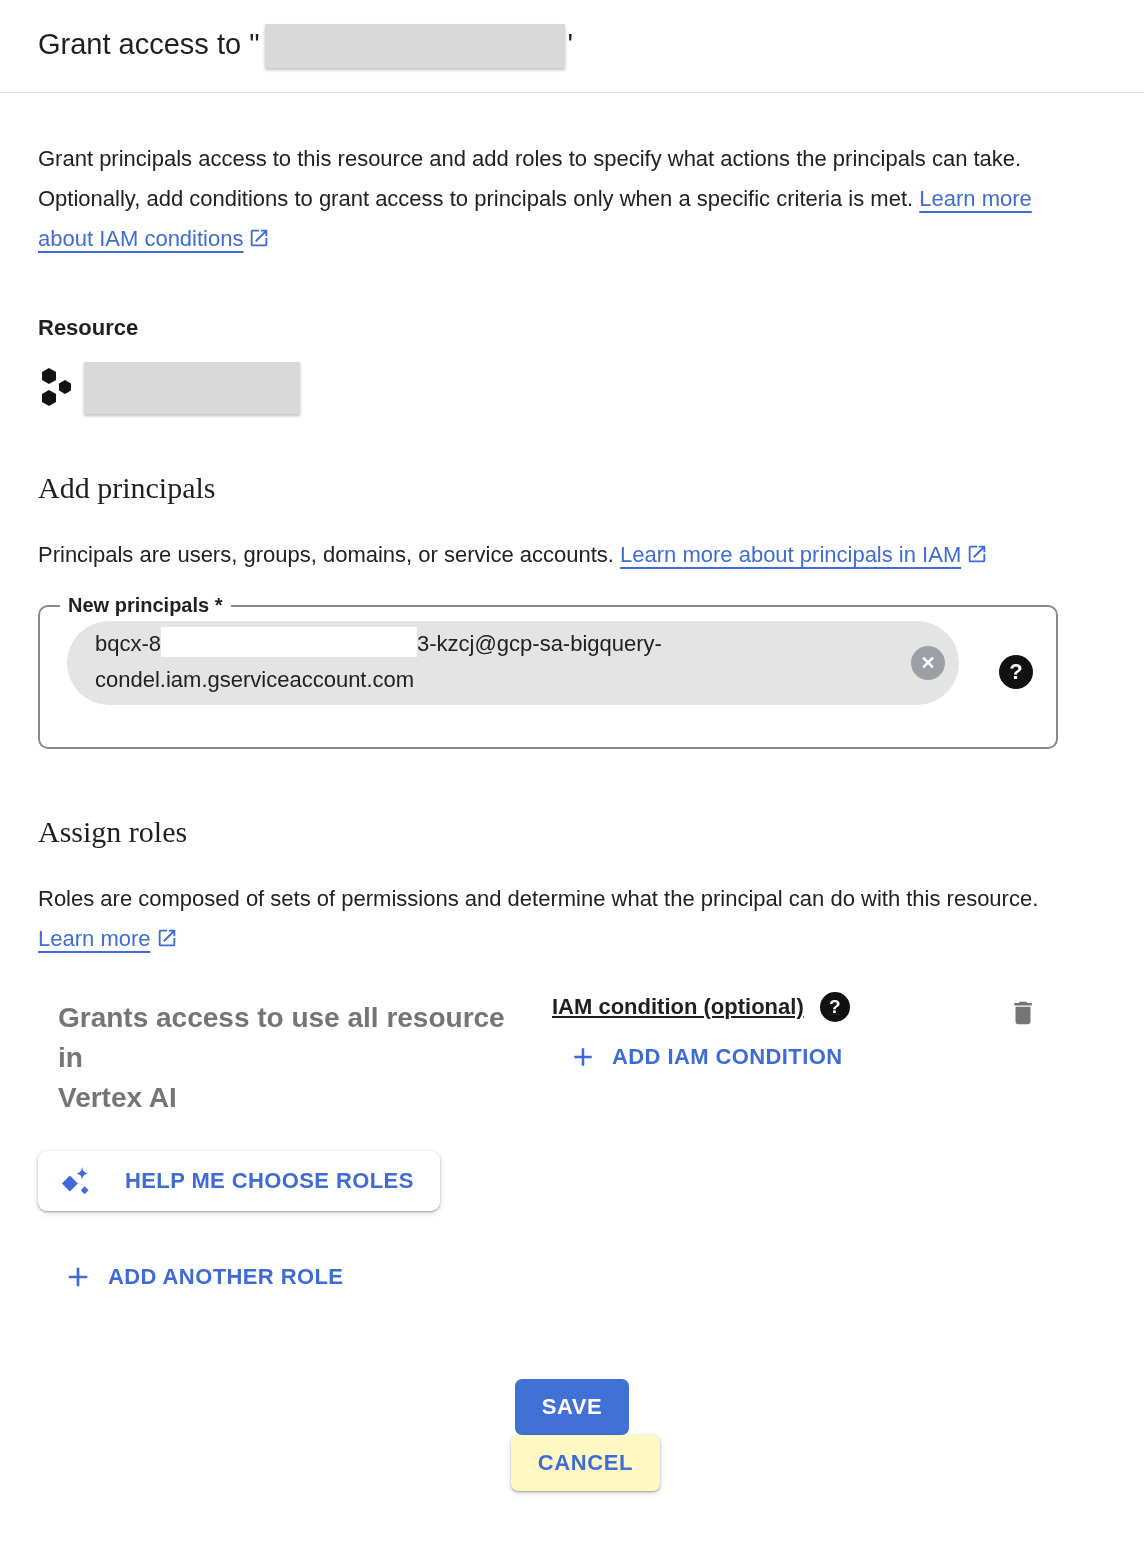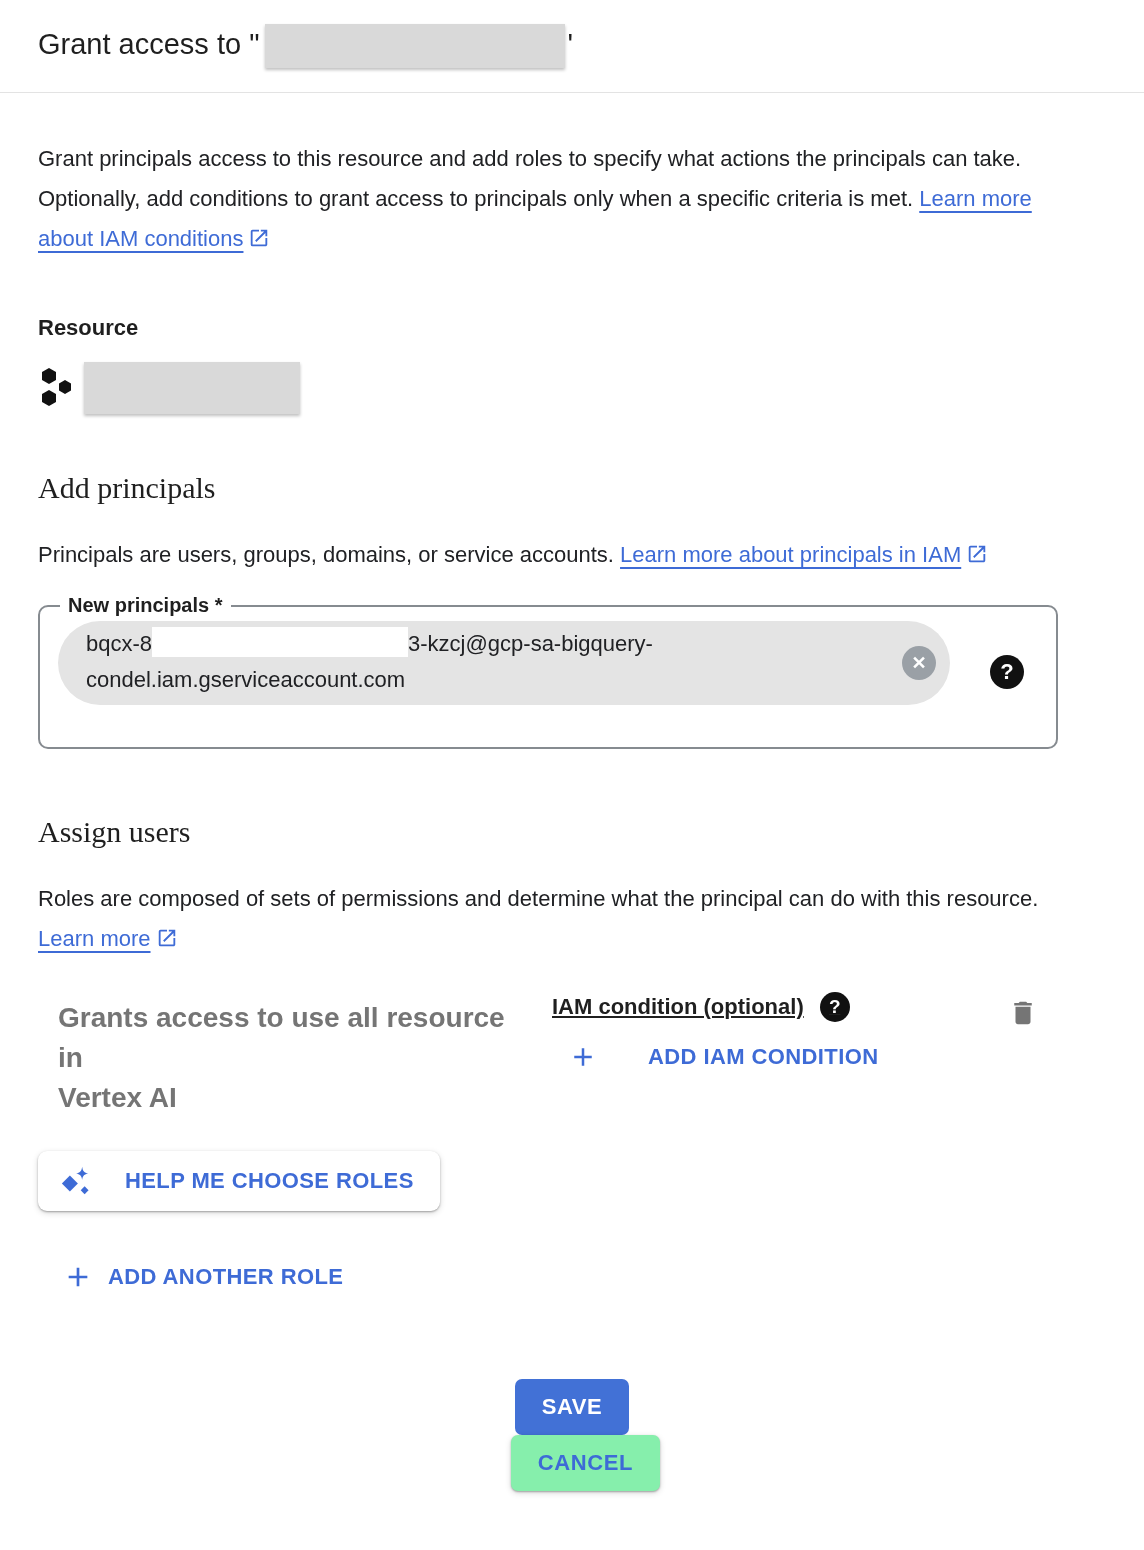--- a/index.html
+++ b/index.html
@@ -39,21 +39,21 @@
   .section-heading{font-size:30px;font-weight:400;line-height:38px;font-family:Liberation Serif, serif;}
   .h-principals{margin-top:55px;}
   .h-roles{margin-top:64px;}
   .section-desc{margin-top:28px;}
   
   .principals-fieldset{
     margin-top:16px;width:1020px;border:2px solid #868b90;border-radius:10px;
     padding:4px 14px 42px 18px;display:block;
   }
   .principals-fieldset legend{font-size:20px;font-weight:700;color:#1f1f1f;padding:0 8px;margin-left:2px;}
-  .principals-inner{display:flex;align-items:center;}
+  .principals-inner{display:flex;align-items:center;justify-content:center;}
   .chip{
     flex:0 0 892px;background:var(--chip-bg);border-radius:44px;
     padding:5px 62px 7px 28px;position:relative;font-size:22px;line-height:36px;color:#202124;
   }
   .chip .white-redact{display:inline-block;width:256px;height:30px;background:#ffffff;vertical-align:-6px;}
   .chip-remove{
     position:absolute;right:14px;top:50%;transform:translateY(-50%);
     width:34px;height:34px;border-radius:50%;background:#9aa0a6;border:none;cursor:pointer;
     color:#fff;font-size:18px;font-weight:700;line-height:34px;text-align:center;padding:0;
     font-family:"Liberation Sans",sans-serif;
@@ -78,42 +78,42 @@
     border-top:13px solid #1f1f1f;margin-right:6px;}
   .role-helper{margin:12px 0 13px 20px;font-size:28px;line-height:40px;color:var(--helper-text);font-weight:bold;}
   .iam-col{margin-left:37px;padding-top:6px;}
   .iam-label-row{display:flex;align-items:center;font-size:22px;font-weight:700;color:#1f1f1f;text-decoration:underline;}
   .iam-label-row .help-badge{width:30px;height:30px;font-size:19px;line-height:30px;margin-left:16px;}
   .add-link{
     display:flex;align-items:center;background:none;border:none;cursor:pointer;
     color:var(--accent);font-size:22px;font-weight:700;letter-spacing:.4px;
     font-family:"Liberation Sans",sans-serif;padding:0;
   }
-  .iam-col .add-link{margin:20px 0 0 16px;gap:36px;}
+  .iam-col .add-link{margin:20px 0 0 16px;}
   .plus-glyph{margin-right:14px;display:inline-flex;}
   .trash-button{margin-left:auto;margin-right:68px;margin-top:10px;background:none;border:none;cursor:pointer;padding:0;}
   
   .help-roles-button{
     margin-top:20px;display:inline-flex;align-items:center;
     background:#fff;border:none;border-radius:9px;cursor:pointer;
     box-shadow:0 1px 2px rgba(0,0,0,.3),0 2px 6px rgba(0,0,0,.15);
     padding:14px 26px 14px 22px;color:var(--accent);font-size:22px;font-weight:700;letter-spacing:.4px;
     font-family:"Liberation Sans",sans-serif;
     gap:17px;
   }
   .help-roles-button .spark-icon{margin-right:16px;display:inline-flex;}
   .add-role-row{margin-top:50px;margin-left:24px;}
   .footer{margin-top:86px;display:flex;align-items:center;flex-direction:column;}
   .save-button{
     background:var(--save-button-bg);color:#fff;border:none;border-radius:7px;cursor:pointer;
     font-size:22px;font-weight:700;letter-spacing:.6px;padding:15px 27px;
     font-family:"Liberation Sans",sans-serif;
   }
   .cancel-button{
-    background:#86efac;color:var(--accent);border:none;border-radius:7px;cursor:pointer;
+    background:#fef9c3;color:var(--accent);border:none;border-radius:7px;cursor:pointer;
     box-shadow:0 1px 2px rgba(0,0,0,.3),0 2px 6px rgba(0,0,0,.15);
     font-size:22px;font-weight:700;letter-spacing:.6px;padding:15px 27px;margin-left:27px;
     font-family:"Liberation Sans",sans-serif;
   }
 </style>
 </head>
 <body>
 
 <div class="header">
   <div class="title">
@@ -155,21 +155,21 @@
       <div class="chip">
         <div><span>bqcx-8</span><span class="white-redact"></span><span>3-kzcj@gcp-sa-bigquery-</span></div>
         <div>condel.iam.gserviceaccount.com</div>
         <button class="chip-remove">✕</button>
       </div>
       <button class="help-badge">?</button>
     </div>
   </fieldset>
 
   
-  <h2 class="section-heading h-roles">Assign users</h2>
+  <h2 class="section-heading h-roles">Assign roles</h2>
   <p class="body-text section-desc"><span>Roles are composed of sets of permissions and determine what the principal can do with this resource. </span><a class="inline-link"><span>Learn more</span><span class="ext-icon"><svg width="22" height="22" viewBox="0 0 24 24" fill="currentColor">
             <path d="M19 19H5V5h7V3H5a2 2 0 0 0-2 2v14a2 2 0 0 0 2 2h14c1.1 0 2-.9 2-2v-7h-2v7zM14 3v2h3.59l-9.83 9.83 1.41 1.41L19 6.41V10h2V3h-7z"></path>
           </svg></span></a></p>
 
   <div class="role-row">
     <div class="role-col">
       <div class="role-helper">
         <div>Grants access to use all resource in</div>
         <div>Vertex AI</div>
       </div>

